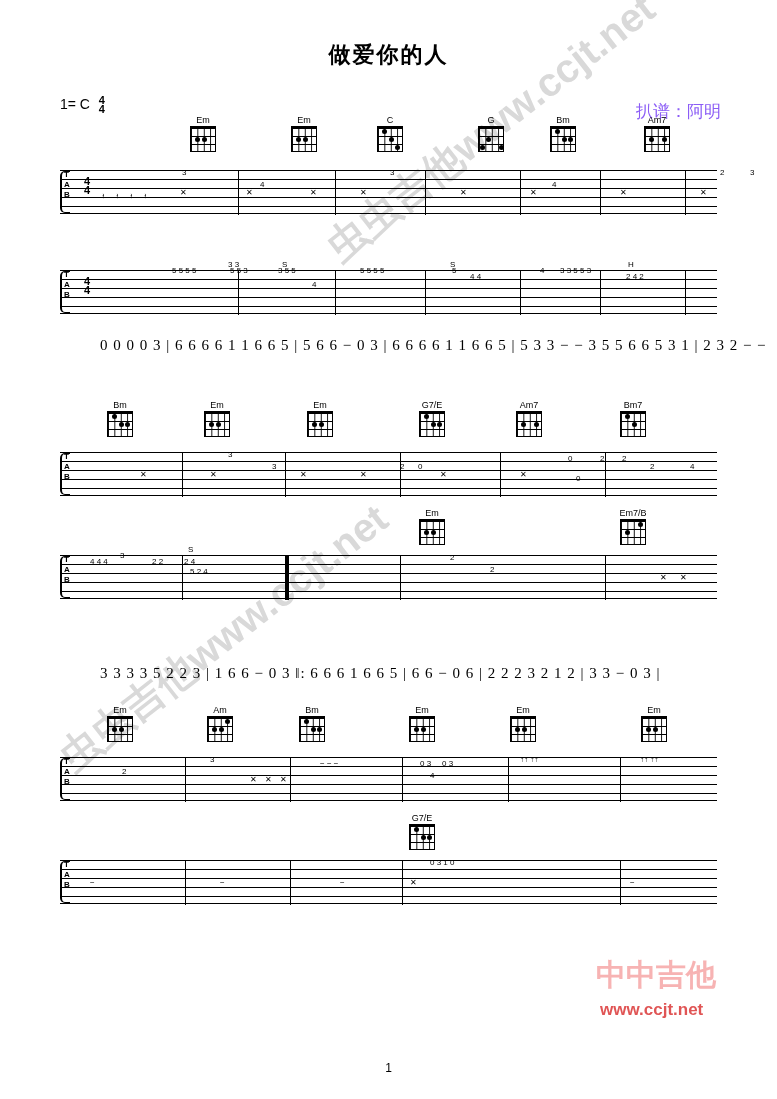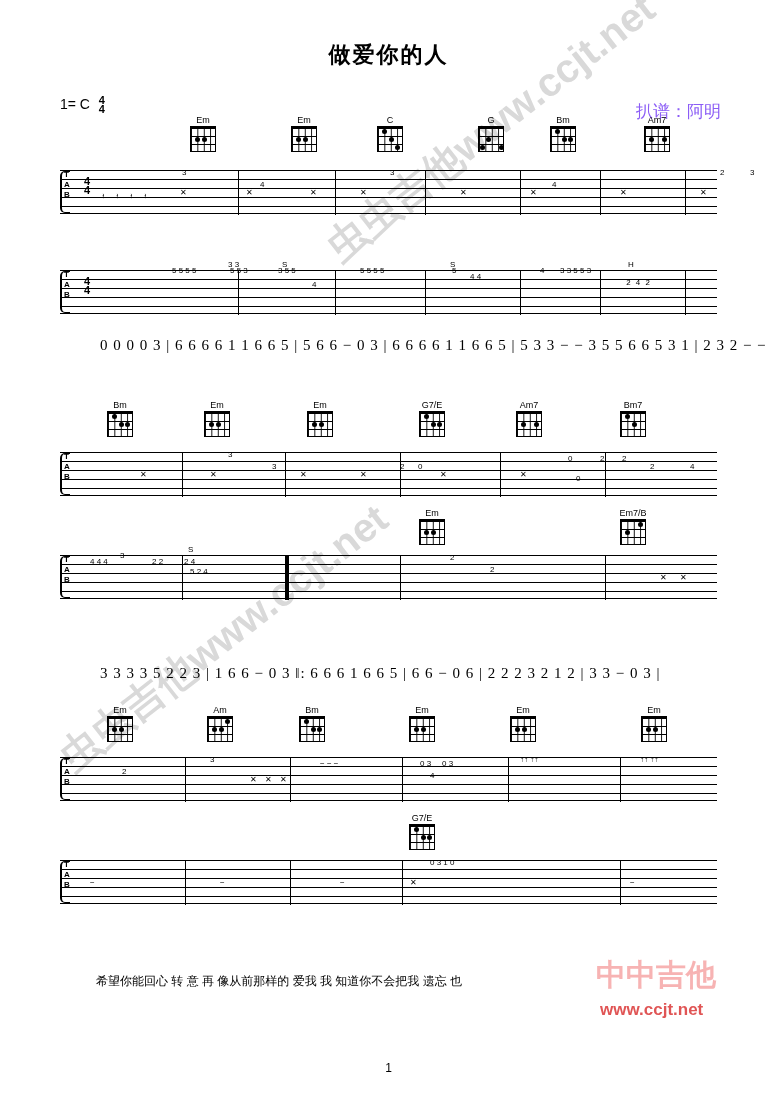--- a/index.html
+++ b/index.html
@@ -243,21 +243,21 @@
       <span class="tn" style="left:222px;top:-10px;">S</span>
       <span class="tn" style="left:218px;top:-4px;">3 5 5</span>
       <span class="tn" style="left:252px;top:10px;">4</span>
       <span class="tn" style="left:300px;top:-4px;">5 5 5 5</span>
       <span class="tn" style="left:390px;top:-10px;">S</span>
       <span class="tn" style="left:392px;top:-4px;">5</span>
       <span class="tn" style="left:410px;top:2px;">4 4</span>
       <span class="tn" style="left:480px;top:-4px;">4</span>
       <span class="tn" style="left:500px;top:-4px;">3 3 5 5 3</span>
       <span class="tn" style="left:568px;top:-10px;">H</span>
-      <span class="tn" style="left:566px;top:8px;font-family:Liberation Mono, monospace;">2 4 2</span>
+      <span class="tn" style="left:566px;top:2px;">2 4 2</span>
     </div>
 
     <div class="jp" style="left:100px;top:222px;">0 0 0 0 3 | 6 6 6 6 1 1 6 6 5 | 5 6 6 − 0 3 | 6 6 6 6 1 1 6 6 5 | 5 3 3 − − 3 5 5 6 6 5 3 1 | 2 3 2 − −</div>
   </div>
 
   <div class="system" style="left:0;top:400px;width:777px;height:290px;">
 
     <div class="chord" style="left:103px;top:0;">
       <div class="cname">Bm</div>
       <div class="grid">
@@ -485,17 +485,16 @@
       <div class="barline" style="left:342px;top:0;height:44px;"></div>
       <div class="barline" style="left:560px;top:0;height:44px;"></div>
       <span class="tn" style="left:30px;top:18px;">−</span>
       <span class="tn" style="left:160px;top:18px;">−</span>
       <span class="tn" style="left:280px;top:18px;">−</span>
       <span class="tn" style="left:370px;top:-2px;">0 3 1 0</span>
       <span class="tn" style="left:570px;top:18px;">−</span>
       <span class="tx" style="left:350px;top:18px;">✕</span>
     </div>
 
-    <div class="lyr" style="left:96px;top:268px;">希望你能回心 转 意   再 像从前那样的 爱我     我 知道你不会把我 遗忘   也</div>
   </div>
 
   <div class="pagenum">1</div>
 </div>
 
 </body></html>

